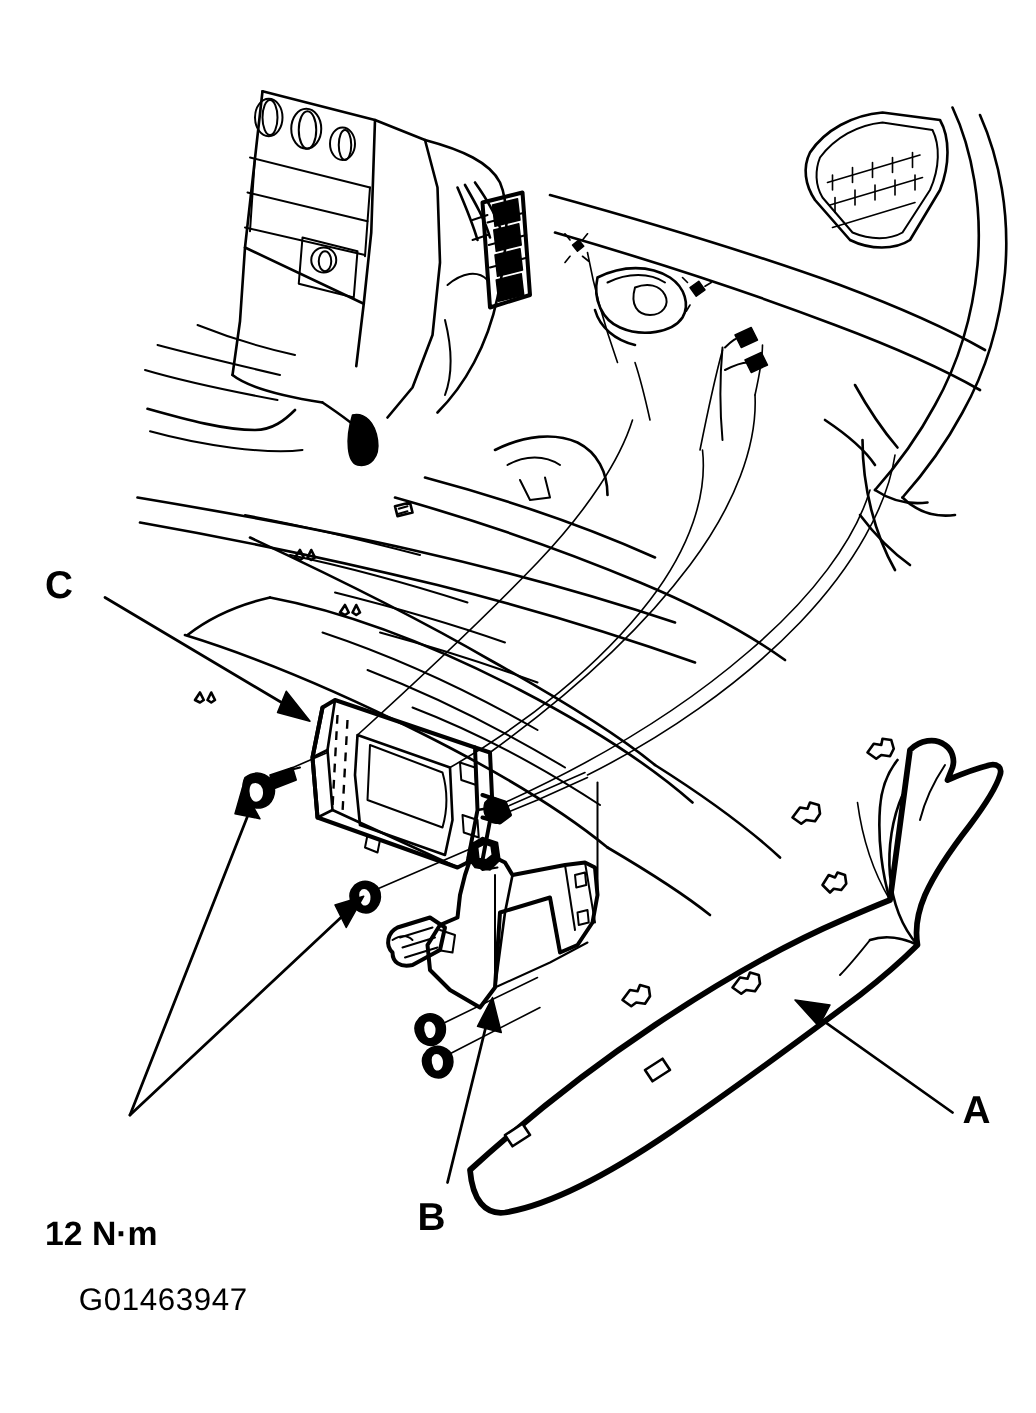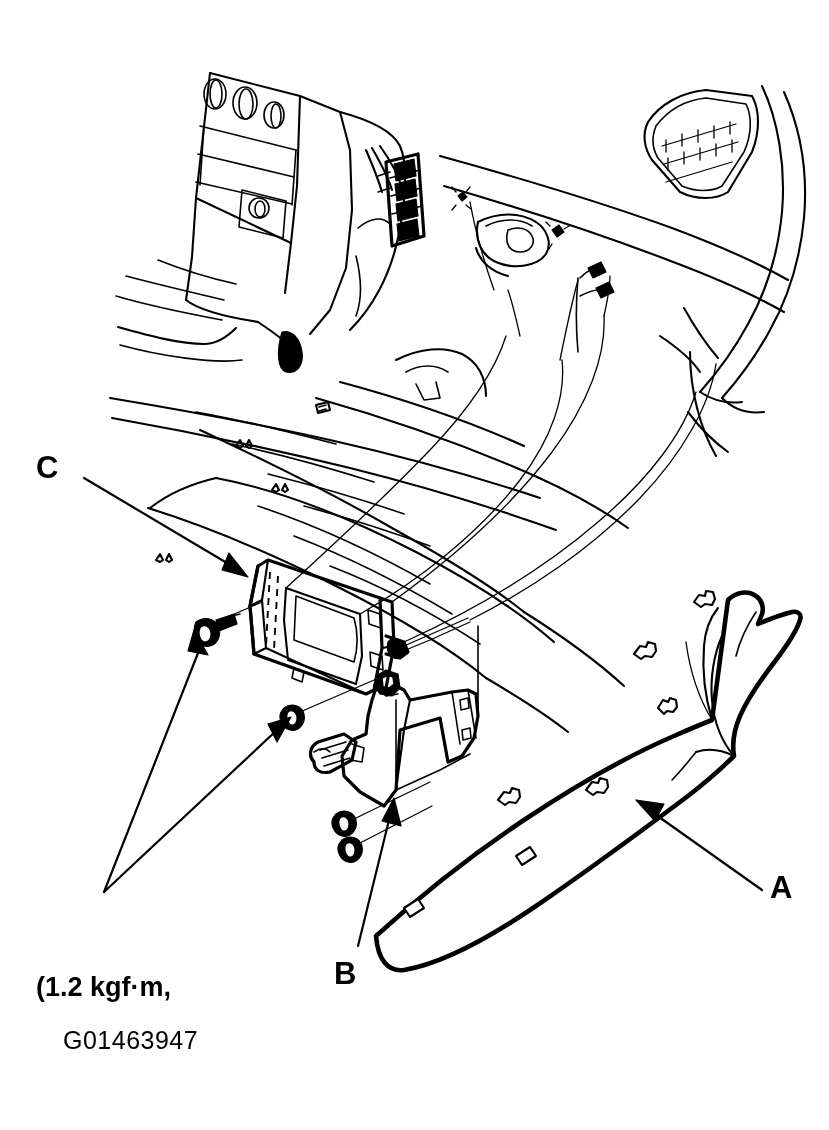--- a/index.html
+++ b/index.html
@@ -372,19 +372,19 @@
     </g>
   </svg>
 
   <div class="txt callout" id="label-c">C</div>
 
   <div class="txt callout" id="label-a">A</div>
 
   <div class="txt callout" id="label-b">B</div>
 
   <div class="txt" id="torque-spec">
-    <span class="tline">(1.2 kgf·m,</span>
+    <span class="tline">12 N·m</span>
     
   </div>
 
   <div class="txt" id="figure-id">G01463947</div>
 
 </div>
 
 </body></html>

